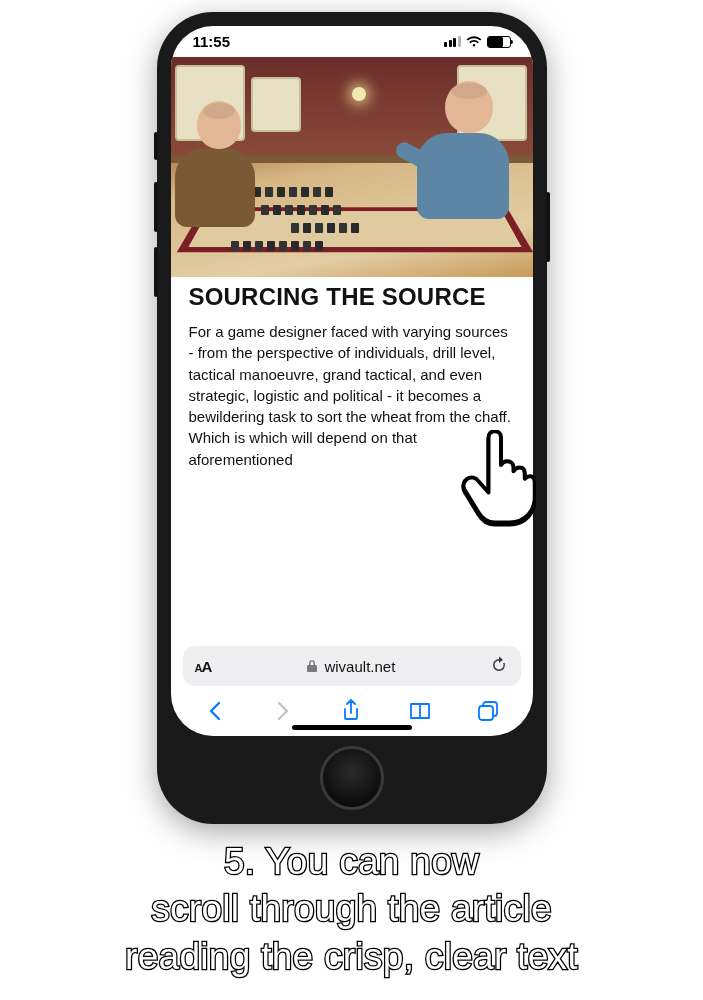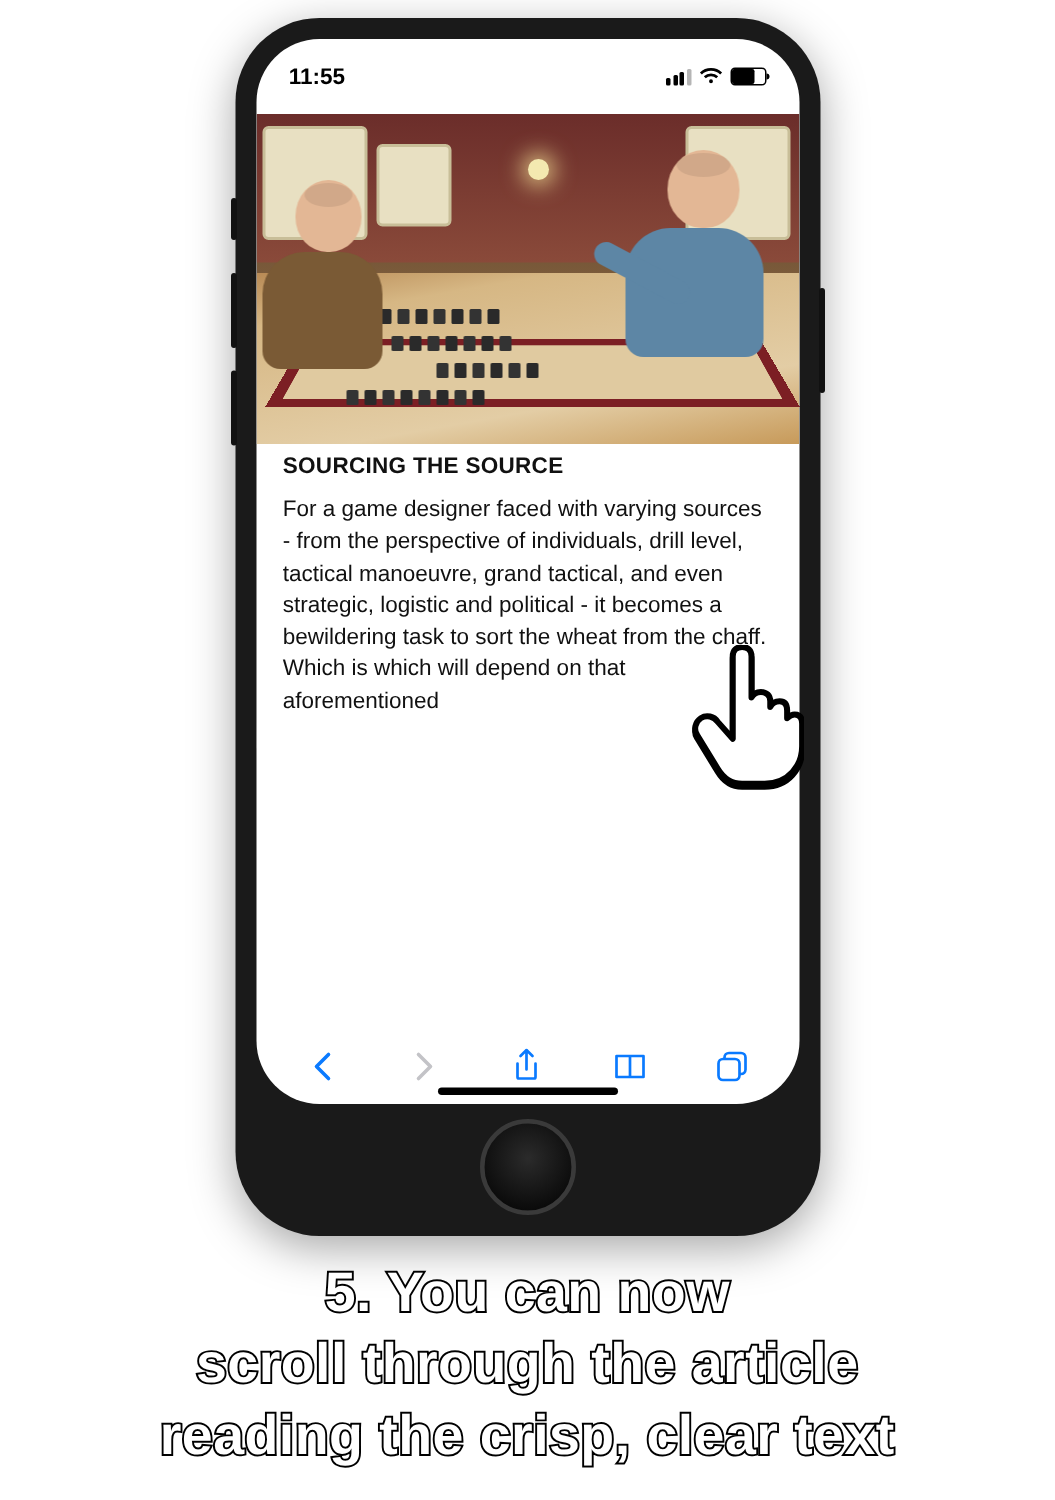--- a/index.html
+++ b/index.html
@@ -36,21 +36,21 @@
     height: 100%;
     background:#fff;
     border-radius: 42px;
     overflow:hidden;
     position:relative;
     display:flex;
     flex-direction:column;
   }
 
   .status-bar {
-    height: 50px;
+    height: 31px;
     display:flex;
     align-items:center;
     justify-content:space-between;
     padding: 0 22px;
     font-size:15px;
     font-weight:600;
     color:#000;
   }
   .status-right { display:flex; align-items:center; gap:5px; }
   .sig { display:flex; align-items:flex-end; gap:1.5px; }
@@ -110,21 +110,21 @@
   .caption {
     font-style: italic;
     font-size: 13.5px;
     color:#222;
     text-align:center;
     padding: 12px 18px 10px;
     line-height:1.45;
   }
 
   .article-heading {
-    font-size: 15px;
+    font-size: 24px;
     font-weight:800;
     letter-spacing:0.2px;
     padding: 6px 18px 10px;
     color:#111;
   }
 
   .article-body {
     font-size: 15px;
     line-height:1.42;
     color:#111;
@@ -205,21 +205,21 @@
   }
   .hand svg { width:100%; height:100%; filter: drop-shadow(0 2px 0 #000); }
 
   
   .step-caption {
     position:absolute;
     top: 838px;
     left:0; right:0;
     text-align:center;
     font-size: 37px;
-    font-weight:700;
+    font-weight:400;
     line-height:1.28;
     color:#fff;
     -webkit-text-stroke: 2.6px #000;
     paint-order: stroke fill;
     letter-spacing:0.3px;
     font-family: -apple-system, "Segoe UI", sans-serif;
   }
   @supports not (paint-order: stroke) {
     .step-caption { color:#fff; text-shadow:
       -2px -2px 0 #000, 2px -2px 0 #000, -2px 2px 0 #000, 2px 2px 0 #000,
@@ -315,20 +315,34 @@
         <div class="arm"></div>
       </div>
 
 
       <h2 class="article-heading">SOURCING THE SOURCE</h2>
 
       <div class="article-body">For a game designer faced with varying sources - from the perspective of individuals, drill level, tactical manoeuvre, grand tactical, and even strategic, logistic and political - it becomes a bewildering task to sort the wheat from the chaff. Which is which will depend on that aforementioned</div>
 
     </div>
 
+    <div class="url-bar">
+      <span class="aA"><span class="small">A</span>A</span>
+      <span class="url-mid">
+        <svg width="12" height="14" viewBox="0 0 12 14">
+            <path d="M3 6V4.2a3 3 0 016 0V6h.7c.72 0 1.3.58 1.3 1.3v4.4c0 .72-.58 1.3-1.3 1.3H2.3C1.58 13 1 12.42 1 11.7V7.3C1 6.58 1.58 6 2.3 6H3zm1.4 0h3.2V4.2a1.6 1.6 0 10-3.2 0V6z" fill="#7a7a7e"></path>
+          </svg>
+        <span>wivault.net</span>
+      </span>
+      <span>
+        <svg width="18" height="18" viewBox="0 0 18 18">
+            <path d="M9 3a6 6 0 105.65 4H13.1A4.5 4.5 0 119 4.5V7l4-3.2L9 .6V3z" fill="#3a3a3c"></path>
+          </svg>
+      </span>
+    </div>
 
     <div class="toolbar">
       <div class="tb">
         <svg width="14" height="20" viewBox="0 0 14 20">
             <path d="M11 2l-8 8 8 8" stroke="#0a7aff" stroke-width="2.4" fill="none" stroke-linecap="round" stroke-linejoin="round"></path>
           </svg>
       </div>
       <div class="tb">
         <svg width="14" height="20" viewBox="0 0 14 20">
             <path d="M3 2l8 8-8 8" stroke="#c3c3c7" stroke-width="2.4" fill="none" stroke-linecap="round" stroke-linejoin="round"></path>

